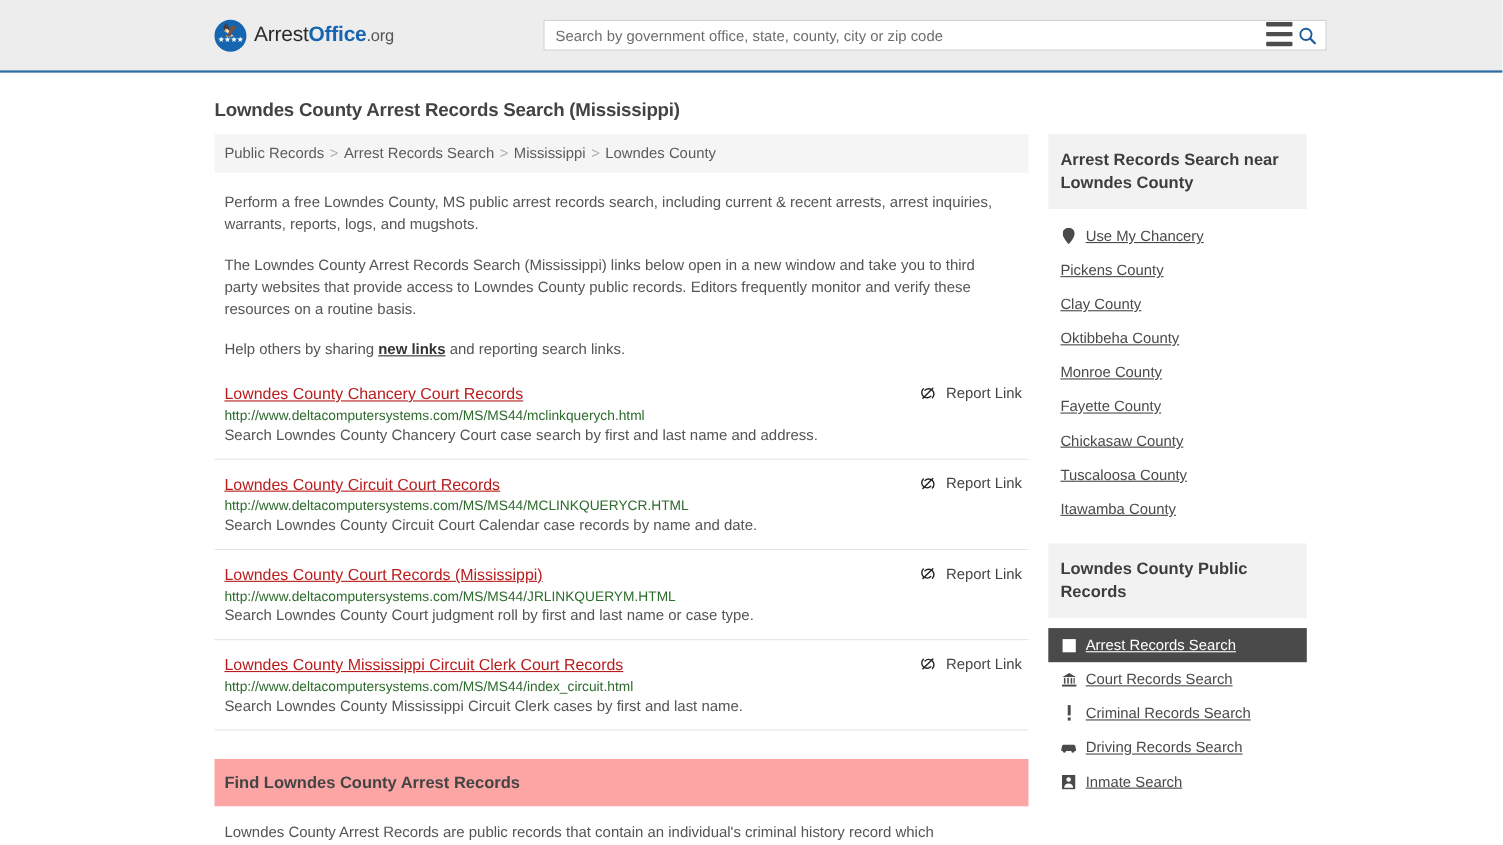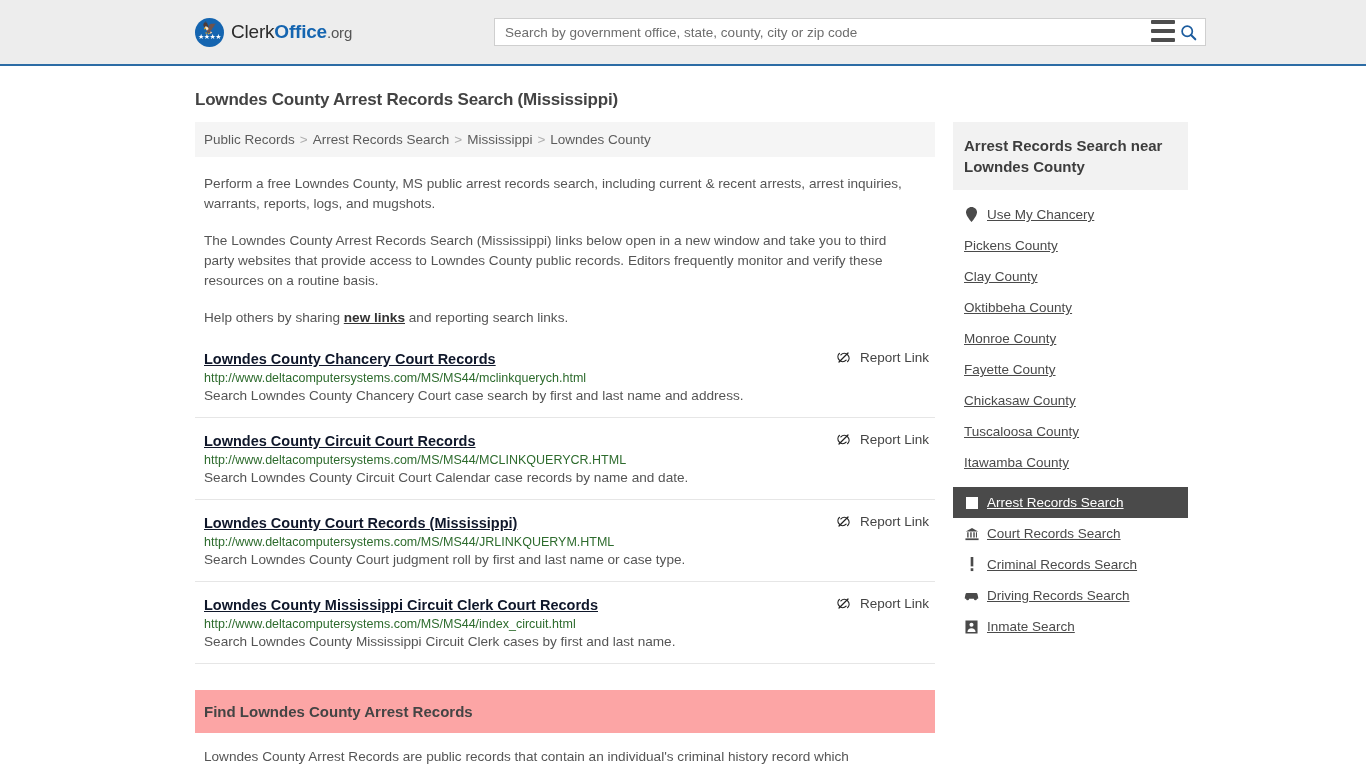--- a/index.html
+++ b/index.html
@@ -138,22 +138,22 @@
   .result {
     border-bottom: 1px solid #e6e6e6;
     padding: 0 0 14px 0;
     margin: 0 0 14px 0;
     position: relative;
   }
   .result:last-child { border-bottom: 1px solid #e6e6e6; }
   .result-title {
     display: inline-block;
     font-size: 14.5px;
-    font-weight: bold;
-    color: #0f172a;
+    font-weight: normal;
+    color: #b91c1c;
     text-decoration: underline;
     margin: 0 0 4px 9px;
     cursor: pointer;
   }
   .result-url {
     display: block;
     font-size: 12.5px;
     color: #2d6b2d;
     margin: 0 0 3px 9px;
     word-break: break-all;
@@ -237,21 +237,21 @@
 </style>
 </head>
 <body>
 
 <div class="site-header">
   <a class="brand" href="#">
     <span class="brand-logo">
       <span class="eagle">🦅</span>
       <span class="stars">★★★★</span>
     </span>
-    <span class="brand-text"><span class="b-dark">Clerk</span><span class="b-bold">Office</span><span class="b-tld">.org</span></span>
+    <span class="brand-text"><span class="b-dark">Arrest</span><span class="b-bold">Office</span><span class="b-tld">.org</span></span>
   </a>
 
   <div class="searchwrap">
     <input type="text" placeholder="Search by government office, state, county, city or zip code" style="">
     <button class="search-btn">
       <svg width="17" height="17" viewBox="0 0 20 20">
         <circle cx="8.5" cy="8.5" r="6" fill="none" stroke="#1c5c9e" stroke-width="2"></circle>
         <line x1="13" y1="13" x2="18" y2="18" stroke="#1c5c9e" stroke-width="2.4" stroke-linecap="round"></line>
       </svg>
     </button>
@@ -377,20 +377,21 @@
           <a href="#">Chickasaw County</a>
         </li>
         <li class="side-item">
           <a href="#">Tuscaloosa County</a>
         </li>
         <li class="side-item">
           <a href="#">Itawamba County</a>
         </li>
       </ul>
 
+      <div class="side-head" style="margin-top:16px;">Lowndes County Public Records</div>
       <ul class="side-list spacer-top">
         <li class="side-item active">
           <span class="s-icon">
               <span class="sq-icon"></span>
             </span>
           <a href="#">Arrest Records Search</a>
         </li>
         <li class="side-item">
           <span class="s-icon">
             <svg width="14" height="14" viewBox="0 0 16 16">

